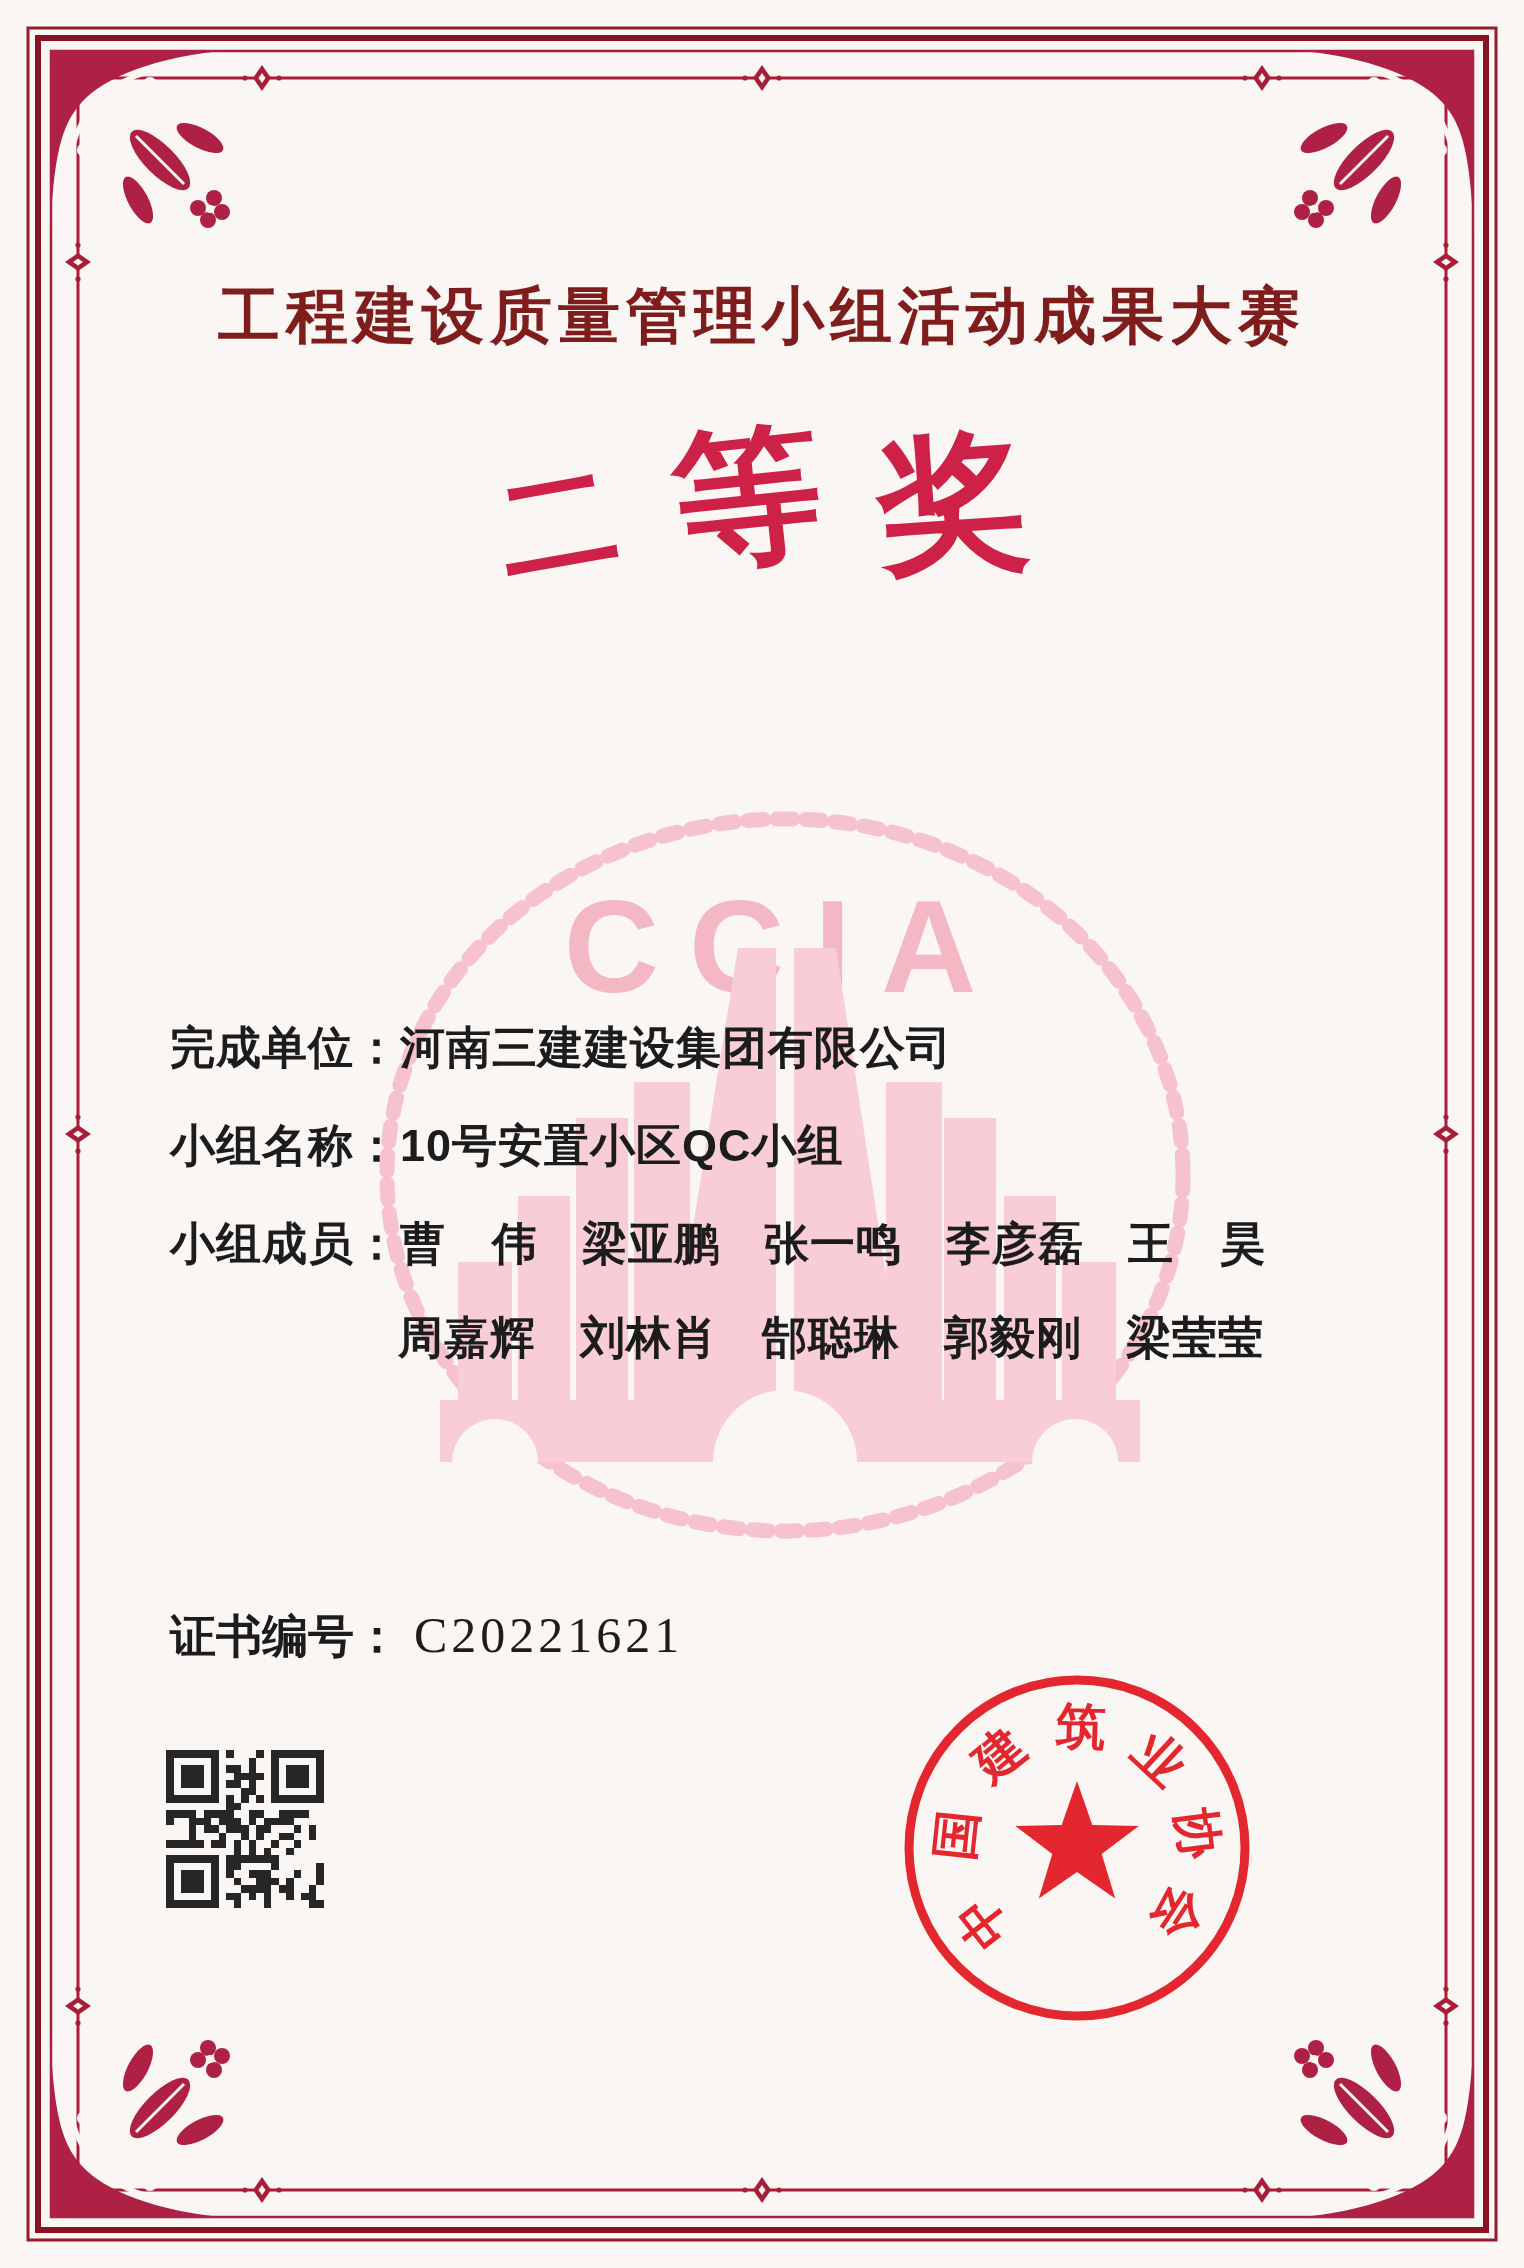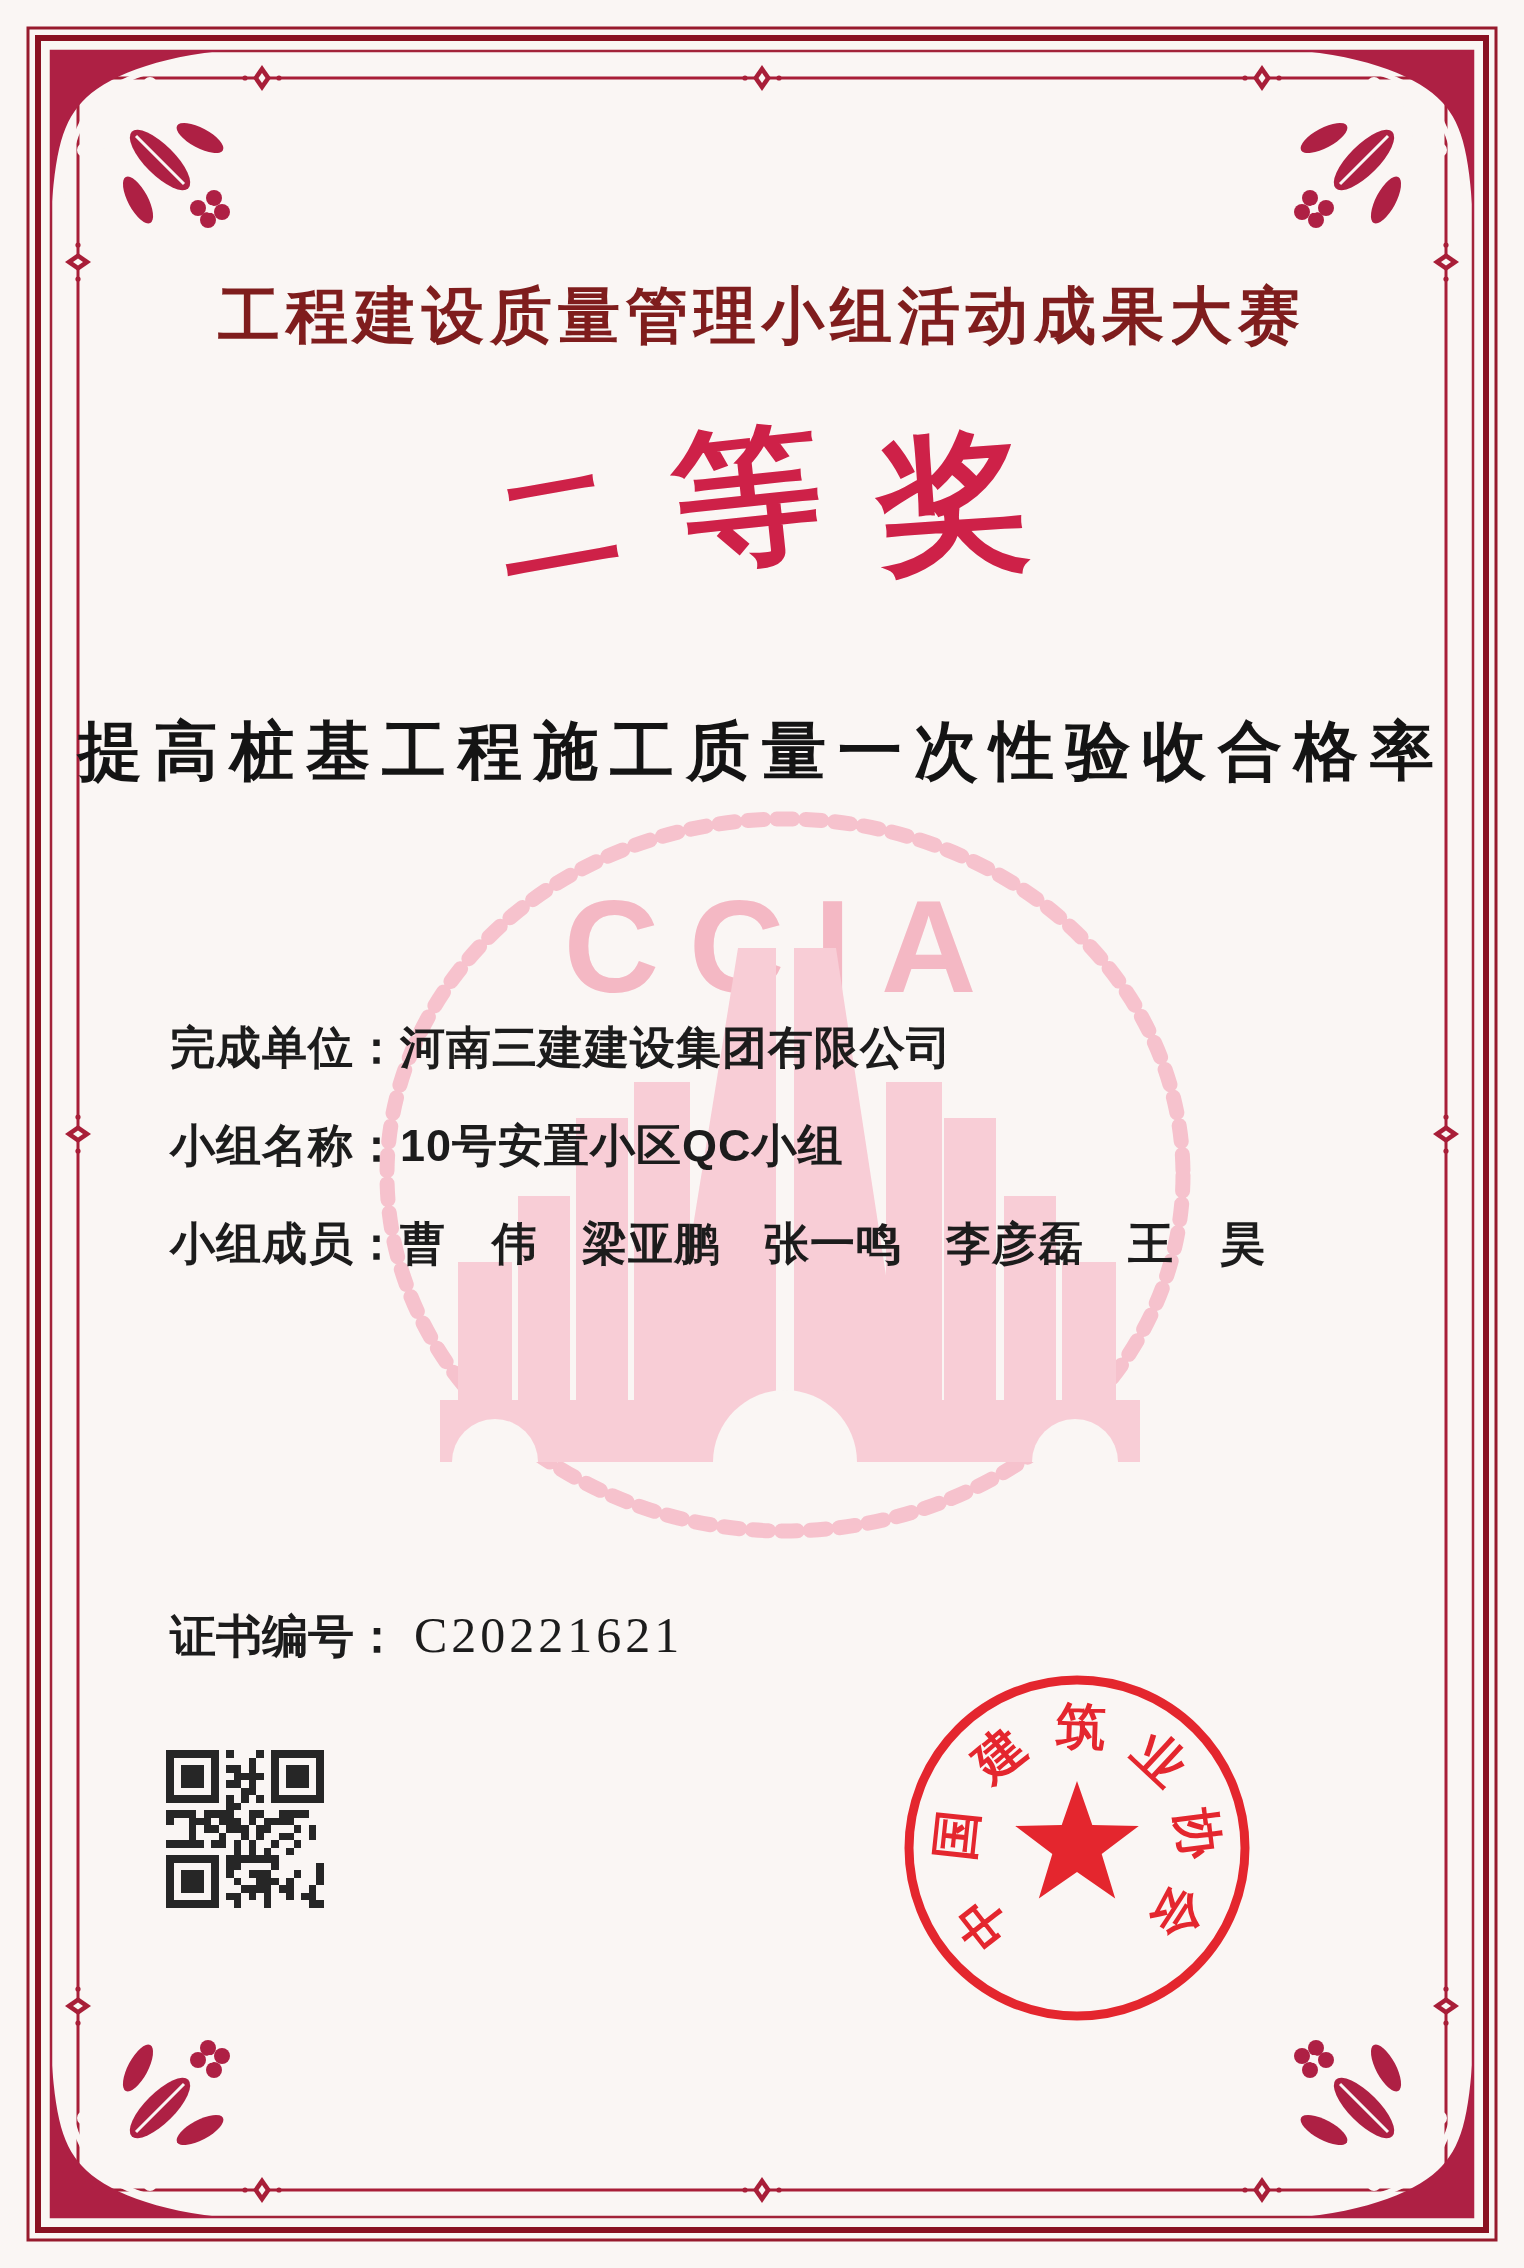--- a/index.html
+++ b/index.html
@@ -123,30 +123,32 @@
     <use href="#corner" transform="translate(0,2268) scale(1,-1)"></use>
     <use href="#corner" transform="translate(1524,2268) scale(-1,-1)"></use>
   </svg>
 
   <div class="title">工程建设质量管理小组活动成果大赛</div>
 
   <div class="award">
     <span class="c0">二</span><span class="c1">等</span><span class="c2">奖</span>
   </div>
 
-  <div class="project">提高桩基工程施工质量一次性验收合格率</div>
 
   <div class="inforow r1">
     <span class="lab">完成单位：</span><span>河南三建建设集团有限公司</span>
   </div>
   <div class="inforow r2">
     <span class="lab">小组名称：</span><span>10号安置小区QC小组</span>
   </div>
   <div class="inforow r3">
     <span class="lab">小组成员：</span><span class="member">曹　伟</span><span class="member">梁亚鹏</span><span class="member">张一鸣</span><span class="member">李彦磊</span><span class="member">王　昊</span>
+  </div>
+  <div class="inforow r4">
+    <span class="member">周嘉辉</span><span class="member">刘林肖</span><span class="member">郜聪琳</span><span class="member">郭毅刚</span><span class="member">梁莹莹</span>
   </div>
 
   <div class="certrow">
     <span>证书编号：</span><span class="num">C20221621</span>
   </div>
 
   <div class="qrbox">
     <svg id="qr" width="158" height="158" viewBox="0 0 21 21" shape-rendering="crispEdges" aria-hidden="true">
         <rect x="8" y="0" width="1" height="1" fill="#262626"></rect>
         <rect x="12" y="0" width="1" height="1" fill="#262626"></rect>

